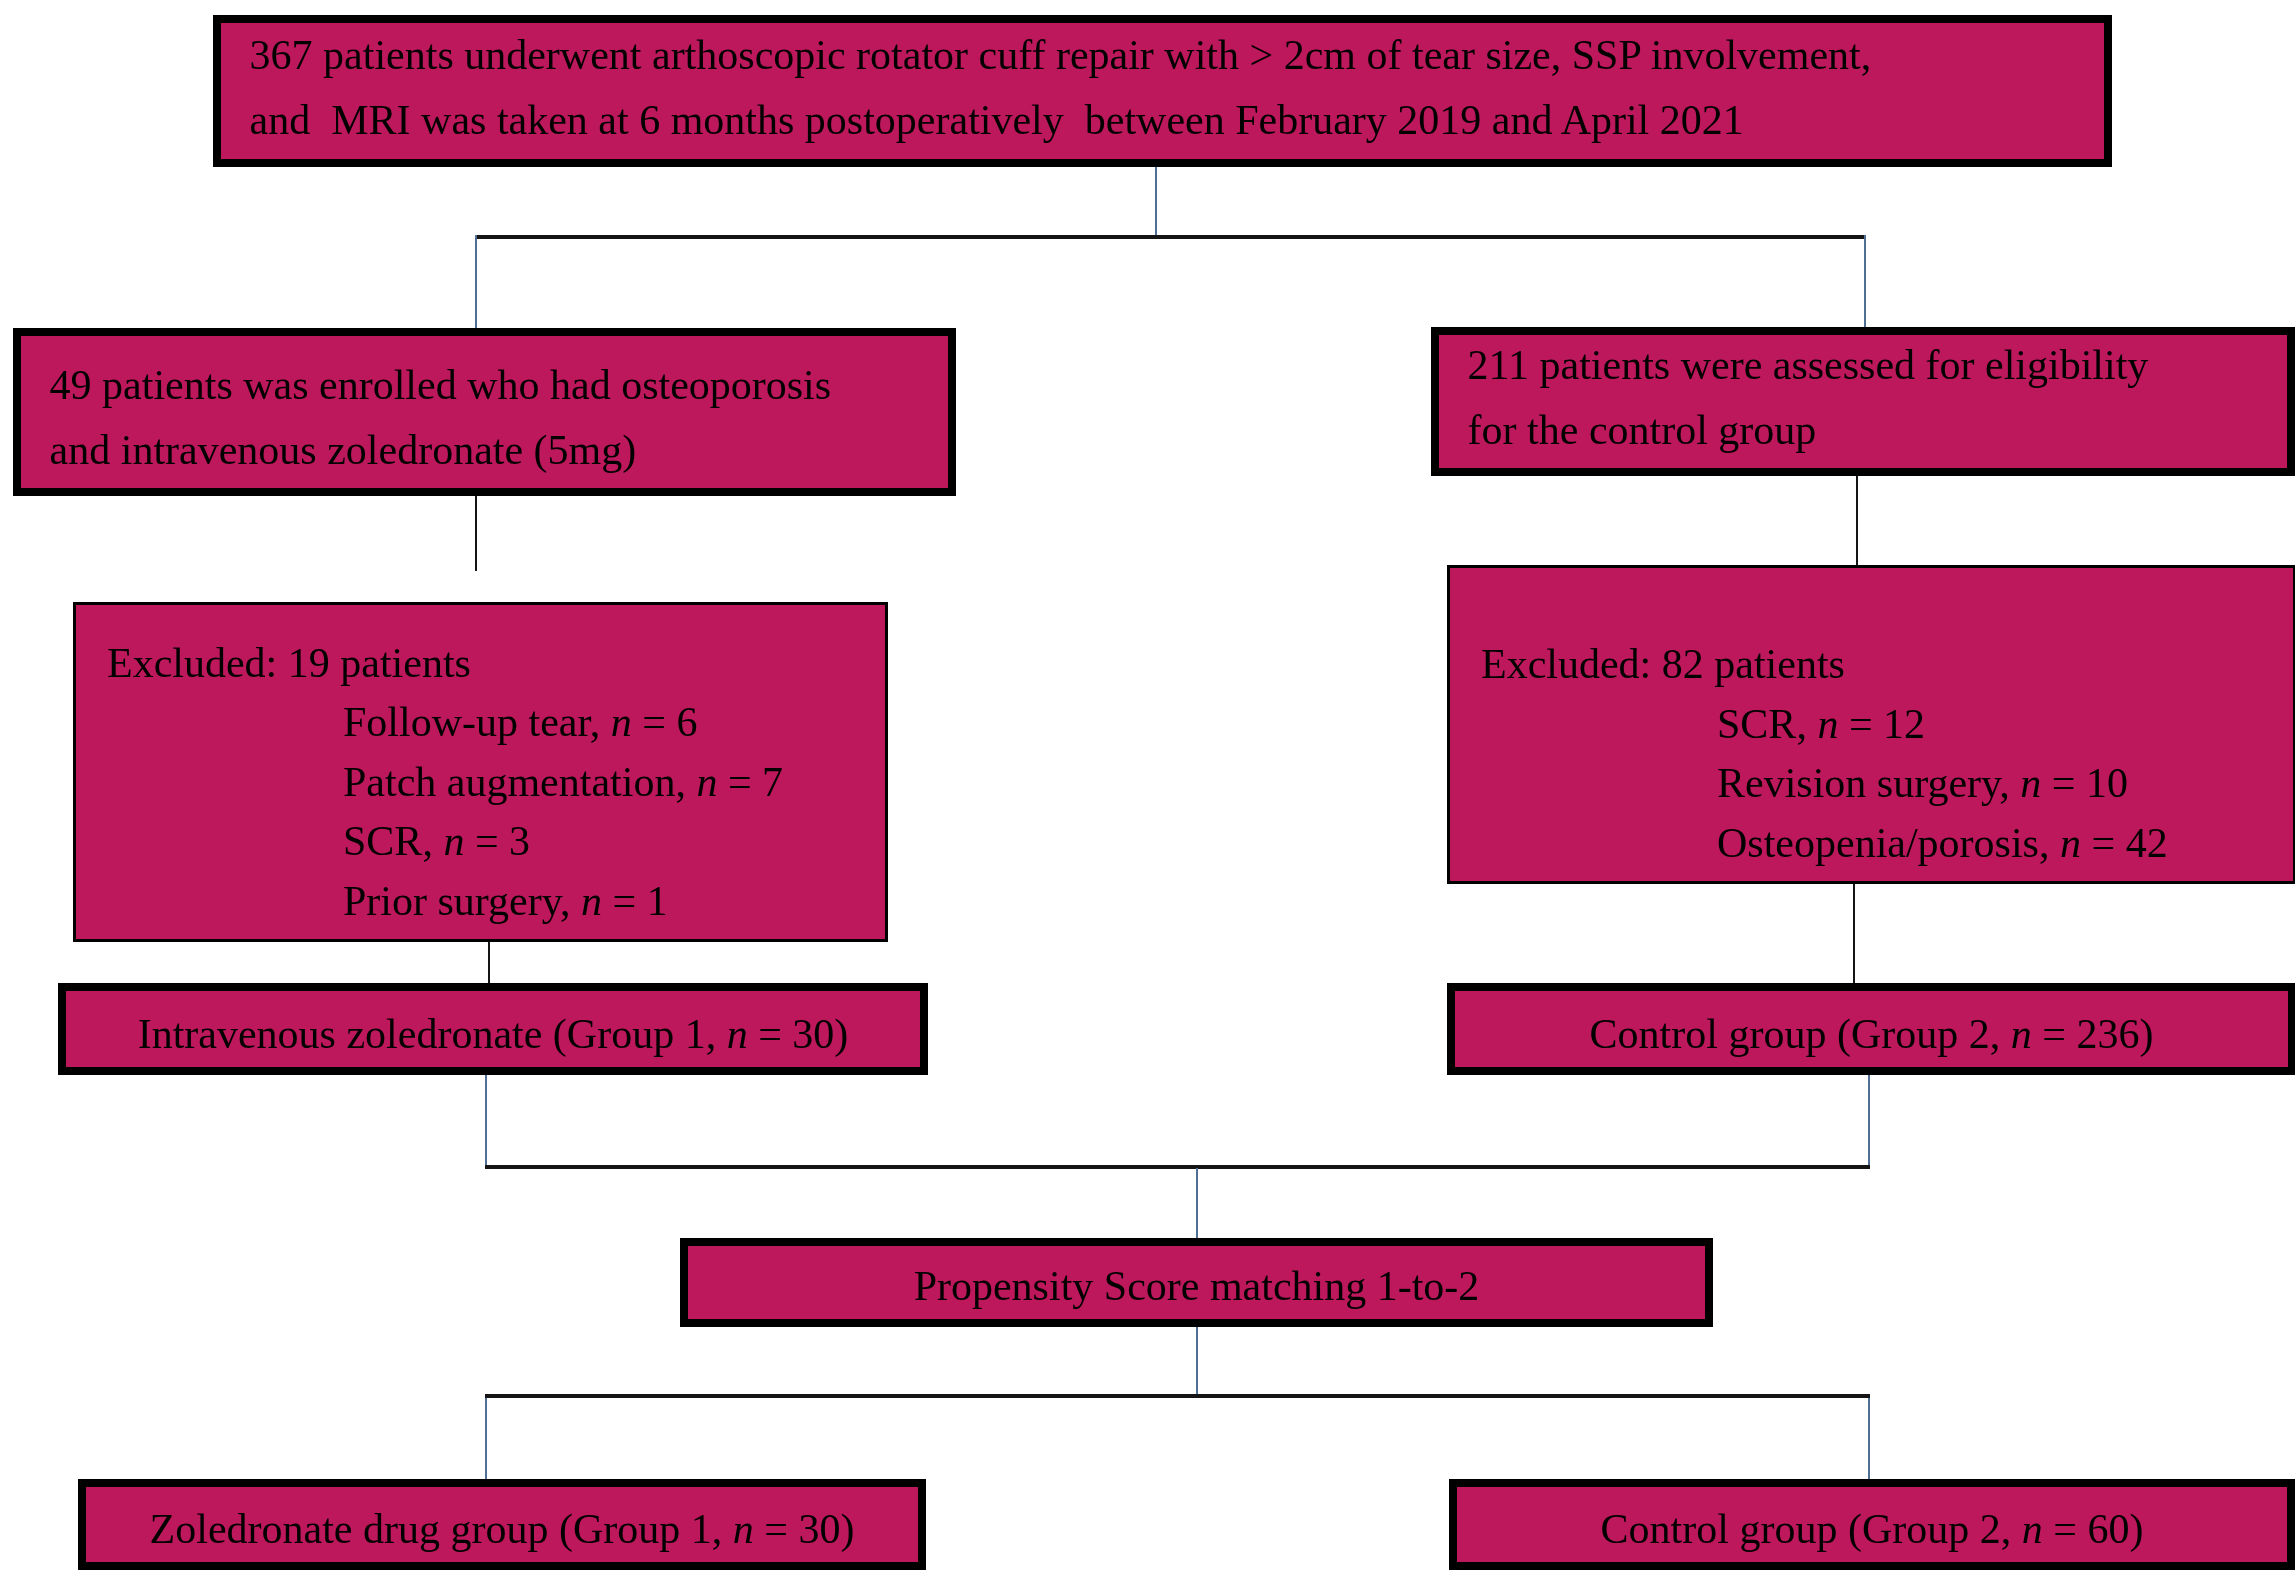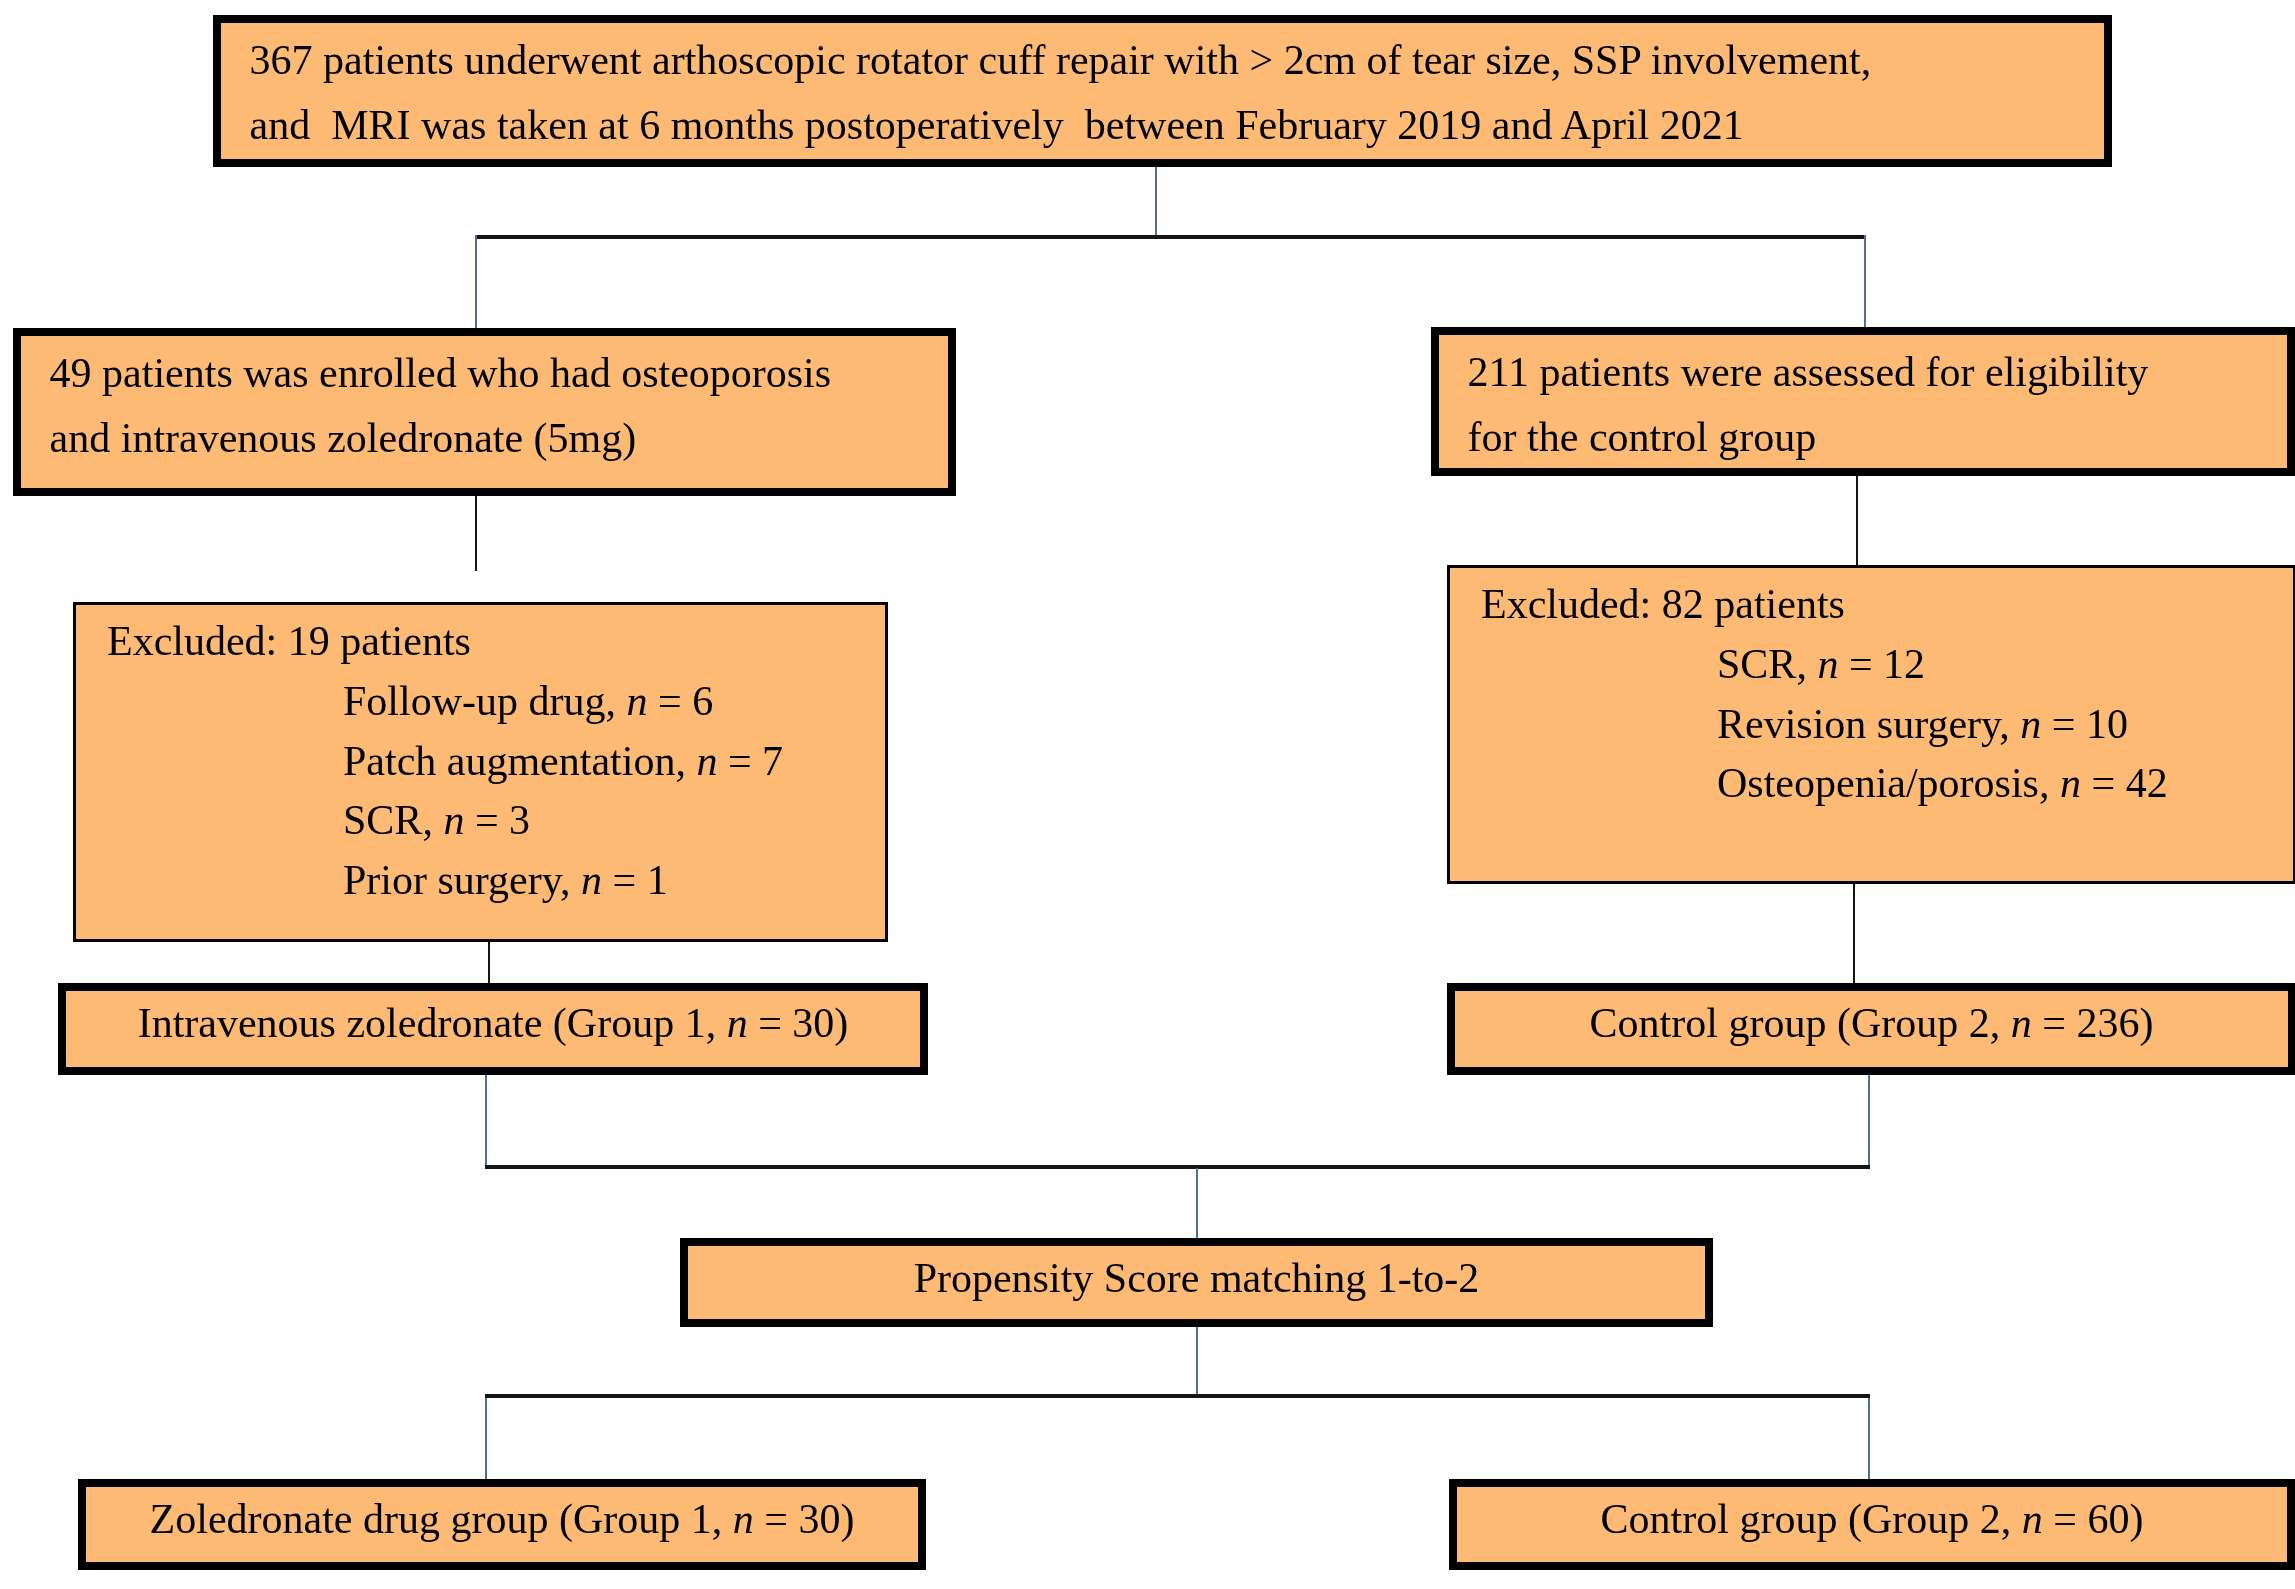--- a/index.html
+++ b/index.html
@@ -7,24 +7,24 @@
     position:relative;
     width:2295px;height:1589px;
     background:#ffffff;
     font-family:"Liberation Serif","DejaVu Serif",serif;
     color:#000;
     overflow:hidden;
   }
   .box{
     position:absolute;
     box-sizing:border-box;
-    background:#fdba74;
+    background:#be185d;
     display:flex;
     flex-direction:column;
-    justify-content:flex-start;
+    justify-content:flex-end;
   }
   .thick{border:8.3px solid #000;}
   .thin{border:3.1px solid #000;}
   .box-text{
     font-size:42px;
     line-height:1.55;
     padding:5.2px 28.6px;
   }
   .centered .box-text{
     text-align:center;
@@ -85,21 +85,21 @@
   <div class="box thick" style="left:1431px;top:327px;width:864px;height:149px;">
     <div class="box-text">
         <div class="line"><span>211 patients were assessed for eligibility</span></div>
         <div class="line"><span>for the control group</span></div>
       </div>
   </div>
 
   <div class="box thin excl" style="left:73px;top:602px;width:815px;height:340px;">
     <div class="box-text">
         <div class="line"><span>Excluded: 19 patients</span></div>
-        <div class="line"><span>Follow-up drug, </span><span class="it">n</span><span> = 6</span></div>
+        <div class="line"><span>Follow-up tear, </span><span class="it">n</span><span> = 6</span></div>
         <div class="line"><span>Patch augmentation, </span><span class="it">n</span><span> = 7</span></div>
         <div class="line"><span>SCR, </span><span class="it">n</span><span> = 3</span></div>
         <div class="line"><span>Prior surgery, </span><span class="it">n</span><span> = 1</span></div>
       </div>
   </div>
 
   <div class="box thin excl" style="left:1447px;top:565px;width:849px;height:319px;">
     <div class="box-text">
         <div class="line"><span>Excluded: 82 patients</span></div>
         <div class="line"><span>SCR, </span><span class="it">n</span><span> = 12</span></div>

